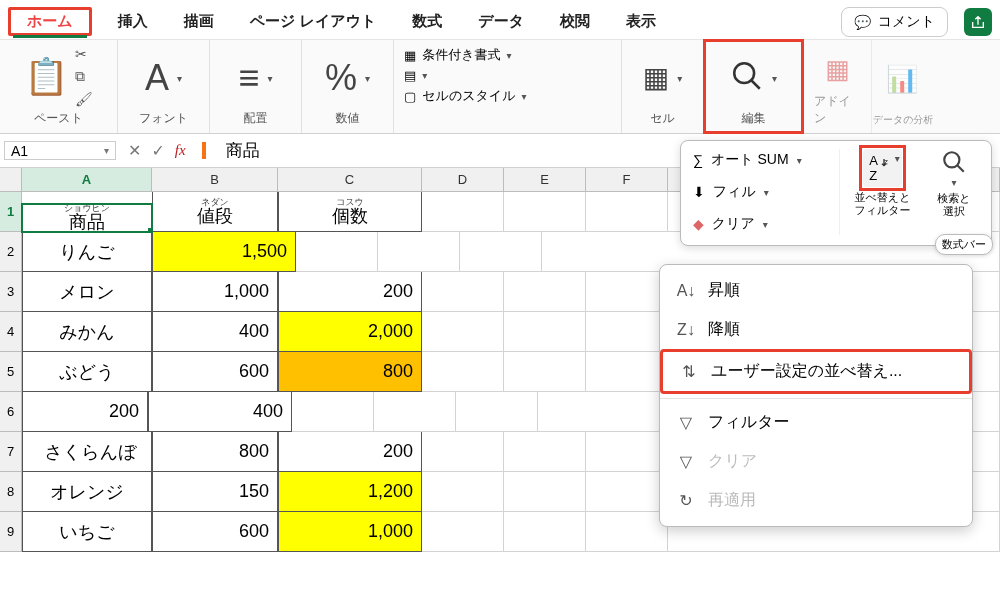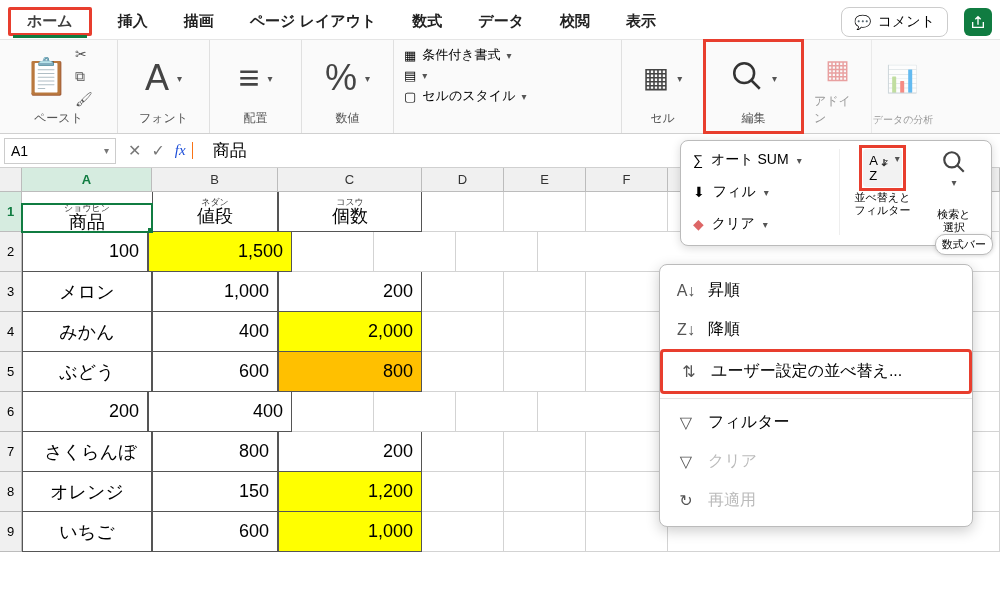--- a/index.html
+++ b/index.html
@@ -1,21 +1,21 @@
 <!DOCTYPE html>
 <html><head>
 <meta charset="utf-8">
 <style>
   * { box-sizing: border-box; margin: 0; padding: 0; font-family: "Hiragino Sans", "Meiryo", sans-serif; }
   body { background: #fff; width: 1000px; height: 610px; overflow: hidden; position: relative; }
 
   
   .tabs { display: flex; align-items: center; height: 40px; padding: 4px 8px 0; gap: 8px; border-bottom: 1px solid #e5e5e5;}
   .tab { padding: 6px 14px; font-size: 15px; font-weight: 600; color: #222; }
-  .tab.active { color: #404040; border-bottom: 3px solid #107c41; }
+  .tab.active { color: #ef4444; border-bottom: 3px solid #107c41; }
   .tab-hl-red { border: 3px solid #e83e2e; border-radius: 2px; padding: 2px 2px; display:inline-block; margin-right:4px;}
   .comment-btn { margin-left: auto; display:flex; align-items:center; gap:6px; border:1px solid #ccc; border-radius:8px; padding:5px 12px; font-size:14px;}
   .green-box { width:28px; height:28px; background:#107c41; border-radius:6px; margin-left:8px; display:flex; align-items:center; justify-content:center; color:#fff;}
 
   
   .ribbon { display:flex; height:94px; border-bottom:1px solid #d0d0d0; background:#fafafa;}
   .rgroup { display:flex; flex-direction:column; align-items:center; justify-content:space-between; padding:6px 10px 4px; border-right:1px solid #e0e0e0; position:relative;}
   .rgroup:last-child { border-right:none;}
   .rgroup .icons { display:flex; align-items:center; gap:8px; flex:1;}
   .rgroup .lbl { font-size:12px; color:#555; padding-bottom:2px;}
@@ -23,24 +23,24 @@
   .smicon { font-size:14px; color:#555;}
   .chev { font-size:10px; color:#555;}
   .cond-list { display:flex; flex-direction:column; gap:4px; font-size:13px;}
   .cond-list div { display:flex; align-items:center; gap:6px;}
   .red-box { border:3px solid #e83e2e; position:absolute; inset:-1px; pointer-events:none;}
   .edit-hl { position:relative;}
   .ribbon-right-dummy { opacity:0.6; display:flex; align-items:center; }
 
   
   .fbar { display:flex; align-items:center; height:34px; border-bottom:1px solid #d0d0d0;}
-  .namebox { width:112px; border:1px solid #ccc; height:26px; margin:0 4px; padding:2px 6px; font-size:14px; display:flex; align-items:center;}
+  .namebox { width:112px; border:1px solid #ccc; height:19px; margin:0 4px; padding:2px 6px; font-size:14px; display:flex; align-items:center;}
   .namebox .nmchev { margin-left:auto; color:#777; font-size:10px;}
   .fx-btns { display:flex; gap:10px; padding:0 8px; color:#777; align-items:center;}
-  .fx-lbl { font-style:italic; font-family:"Times New Roman",serif; font-size:15px; color:#1d4ed8; padding-right:6px; border-right:1px solid #f97316;}
+  .fx-lbl { font-style:italic; font-family:"Times New Roman",serif; font-size:15px; color:#b91c1c; padding-right:16px; border-right:4px solid #f97316;}
   .formula { padding-left:12px; font-size:17px;}
 
   
   .colhdrs { display:flex; height:24px; border-bottom:1px solid #bcbcbc; background:#f0f0f0; font-size:13px; color:#333;}
   .rowhdr-stub { width:22px; border-right:1px solid #bcbcbc; background:#f0f0f0;}
   .colh { border-right:1px solid #bcbcbc; display:flex; align-items:center; justify-content:center;}
   .colh.sel { background:#d6ece0; color:#107c41; font-weight:600;}
 
   
   .grid { position:relative;}
@@ -238,21 +238,21 @@
         <span>個数</span>
       </div>
     <div class="cell wRest"></div>
     <div class="cell wRest"></div>
     <div class="cell wRest"></div>
     <div class="cell" style="flex:1;"></div>
   </div>
   <div id="data-rows-mount">
       <div class="row">
         <div class="rh">2</div>
-        <div class="cell wB border num">100</div>
+        <div class="cell wA border" style="justify-content:center;">りんご</div>
         <div class="cell wC border num yellow">1,500</div>
         <div class="cell wRest"></div>
         <div class="cell wRest"></div>
         <div class="cell wRest"></div>
         <div class="cell" style="flex:1;"></div>
       </div>
       <div class="row">
         <div class="rh">3</div>
         <div class="cell wA border" style="justify-content:center;">メロン</div>
         <div class="cell wB border num">1,000</div>
@@ -358,21 +358,21 @@
 フィルター</span>
   </div>
   <div class="edit-right" style="border-left:none; width:66px;">
     <div class="edit-search">
       <svg width="26" height="26" viewBox="0 0 24 24" fill="none" stroke="#444" stroke-width="2">
           <circle cx="10" cy="10" r="7"></circle>
           <line x1="15" y1="15" x2="21" y2="21"></line>
         </svg>
       <span class="chev">▾</span>
     </div>
-    <span class="sort-lbl" style="white-space:pre;margin-top:16px;">検索と
+    <span class="sort-lbl" style="white-space:pre;">検索と
 選択</span>
   </div>
   <span class="badge">数式バー</span>
 </div>
 
 <div class="ctx">
   <div class="mi">
       <span class="mic">A↓</span>
       <span>昇順</span>
     </div>

